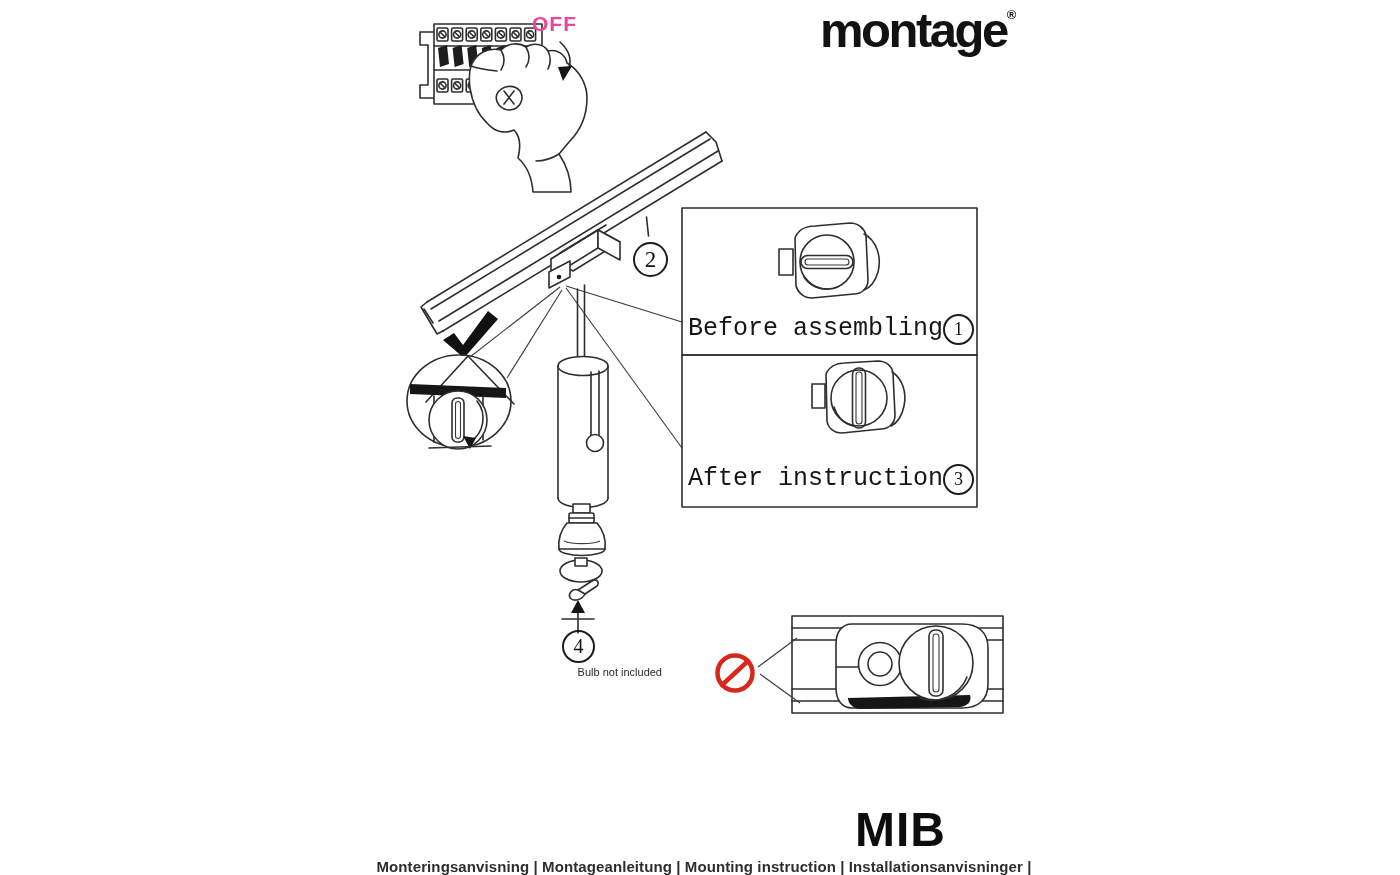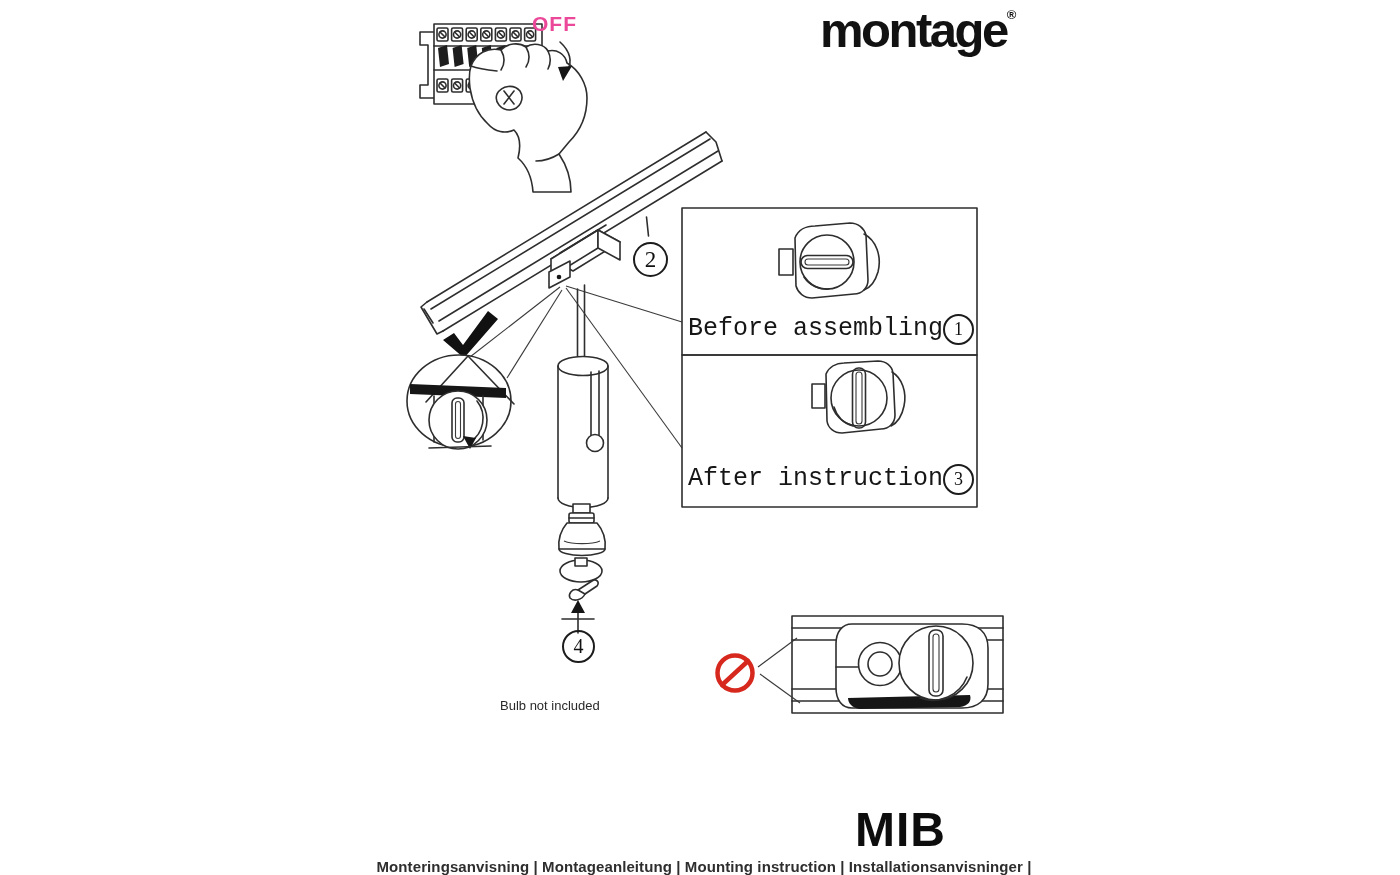--- a/index.html
+++ b/index.html
@@ -25,21 +25,21 @@
   }
   .badge2{left:633px;top:242px;width:31px;height:31px;font-size:23px;}
   .badge4{left:562px;top:630px;width:29px;height:29px;font-size:20px;}
 
   .box-row{display:flex;align-items:flex-start;justify-content:space-between;}
   .box-row .lbl{font-family:"Liberation Mono",monospace;font-size:25px;color:#161616;white-space:nowrap;}
   .box-row .step-badge{width:27px;height:27px;border-width:2px;font-size:18px;flex:0 0 auto;}
   .row-before{left:688px;top:314px;width:286px;}
   .row-after{left:688px;top:464px;width:278px;}
 
-  .bulb-note{left:500px;top:666px;width:162px;text-align:left;font-size:13px;color:#2a2a2a;margin-top:32px;}
+  .bulb-note{left:500px;top:666px;width:162px;text-align:right;font-size:11px;color:#2a2a2a;}
   .product{left:855px;top:802px;width:150px;text-align:left;font-size:48px;font-weight:bold;letter-spacing:1px;color:#0d0d0d;}
   .footer{left:348px;top:858px;width:712px;text-align:center;font-size:15px;color:#2e2e2e;letter-spacing:0.1px;font-weight:bold;}
 </style>
 </head>
 <body>
 
 <svg width="1400" height="875" viewBox="0 0 1400 875">
   <defs>
     <g id="brk">
       <rect x="0" y="4" width="11" height="13" rx="1.5" class="art"></rect>

